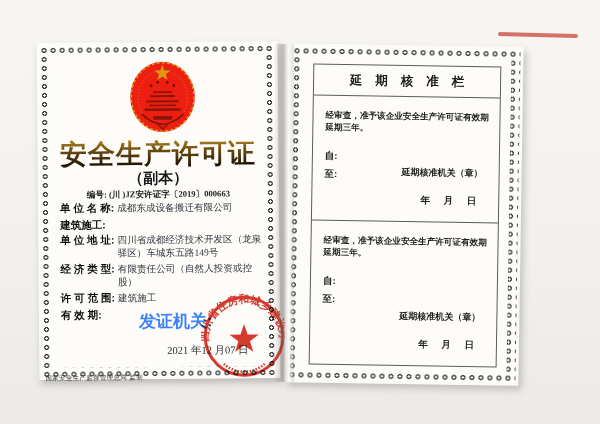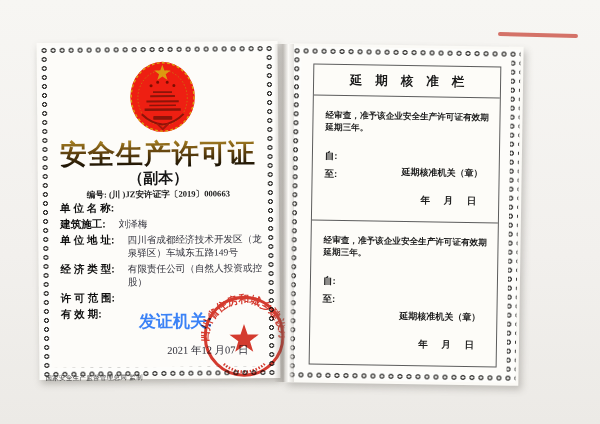--- a/index.html
+++ b/index.html
@@ -46,21 +46,21 @@
     position:absolute;top:115px;left:0;width:100%;
     text-align:center;font-size:15px;font-weight:bold;color:#161616;
   }
   .cert-serial{
     position:absolute;top:135px;left:0;width:100%;
     text-align:center;font-size:8.6px;color:#222;
     font-family:"Liberation Serif","DejaVu Serif",serif;font-weight:bold;
   }
   .fields{position:absolute;top:147px;left:10px;right:3px;}
   .frow{display:flex;align-items:flex-start;margin-bottom:3px;line-height:12.5px;}
-  .flbl{flex:0 0 auto;font-size:10.5px;font-weight:bold;color:#101010;white-space:nowrap;margin-right:13px;}
+  .flbl{flex:0 0 auto;font-size:10.5px;font-weight:bold;color:#101010;white-space:nowrap;margin-right:3px;}
   .fval{
     flex:1 1 auto;font-size:9.6px;color:#33333d;
     font-family:"Liberation Serif","DejaVu Serif",serif;padding-top:1px;
   }
   .issuer{position:absolute;left:88px;top:256px;font-size:17px;font-weight:bold;color:#3b82f6;}
   .issue-date{
     position:absolute;left:116px;top:290px;font-size:10.5px;color:#2e2e38;
     font-family:"Liberation Serif","DejaVu Serif",serif;
   }
   .seal{position:absolute;left:150px;top:240px;width:86px;height:86px;
@@ -134,35 +134,36 @@
 
         <h1 class="cert-title">安全生产许可证</h1>
 
         <div class="cert-subtitle">（副本）</div>
 
         <div class="cert-serial">编号: (川 )JZ安许证字〔2019〕000663</div>
 
         <div class="fields">
           <div class="frow">
             <span class="flbl">单 位 名 称:</span>
+            <span class="fval">成都东成设备搬迁有限公司</span>
           </div>
           <div class="frow">
             <span class="flbl">建筑施工:</span>
-            <span class="fval">刘泽梅</span>
           </div>
           <div class="frow">
             <span class="flbl">单 位 地 址:</span>
             <span class="fval">四川省成都经济技术开发区（龙泉驿区）车城东五路149号</span>
           </div>
           <div class="frow">
             <span class="flbl">经 济 类 型:</span>
             <span class="fval">有限责任公司（自然人投资或控股）</span>
           </div>
           <div class="frow">
             <span class="flbl">许 可 范 围:</span>
+            <span class="fval">建筑施工</span>
           </div>
           <div class="frow">
             <span class="flbl">有 效 期:</span>
           </div>
         </div>
 
         <div class="issuer">发证机关:</div>
 
         <div class="issue-date">2021 年12 月07 日</div>
 

